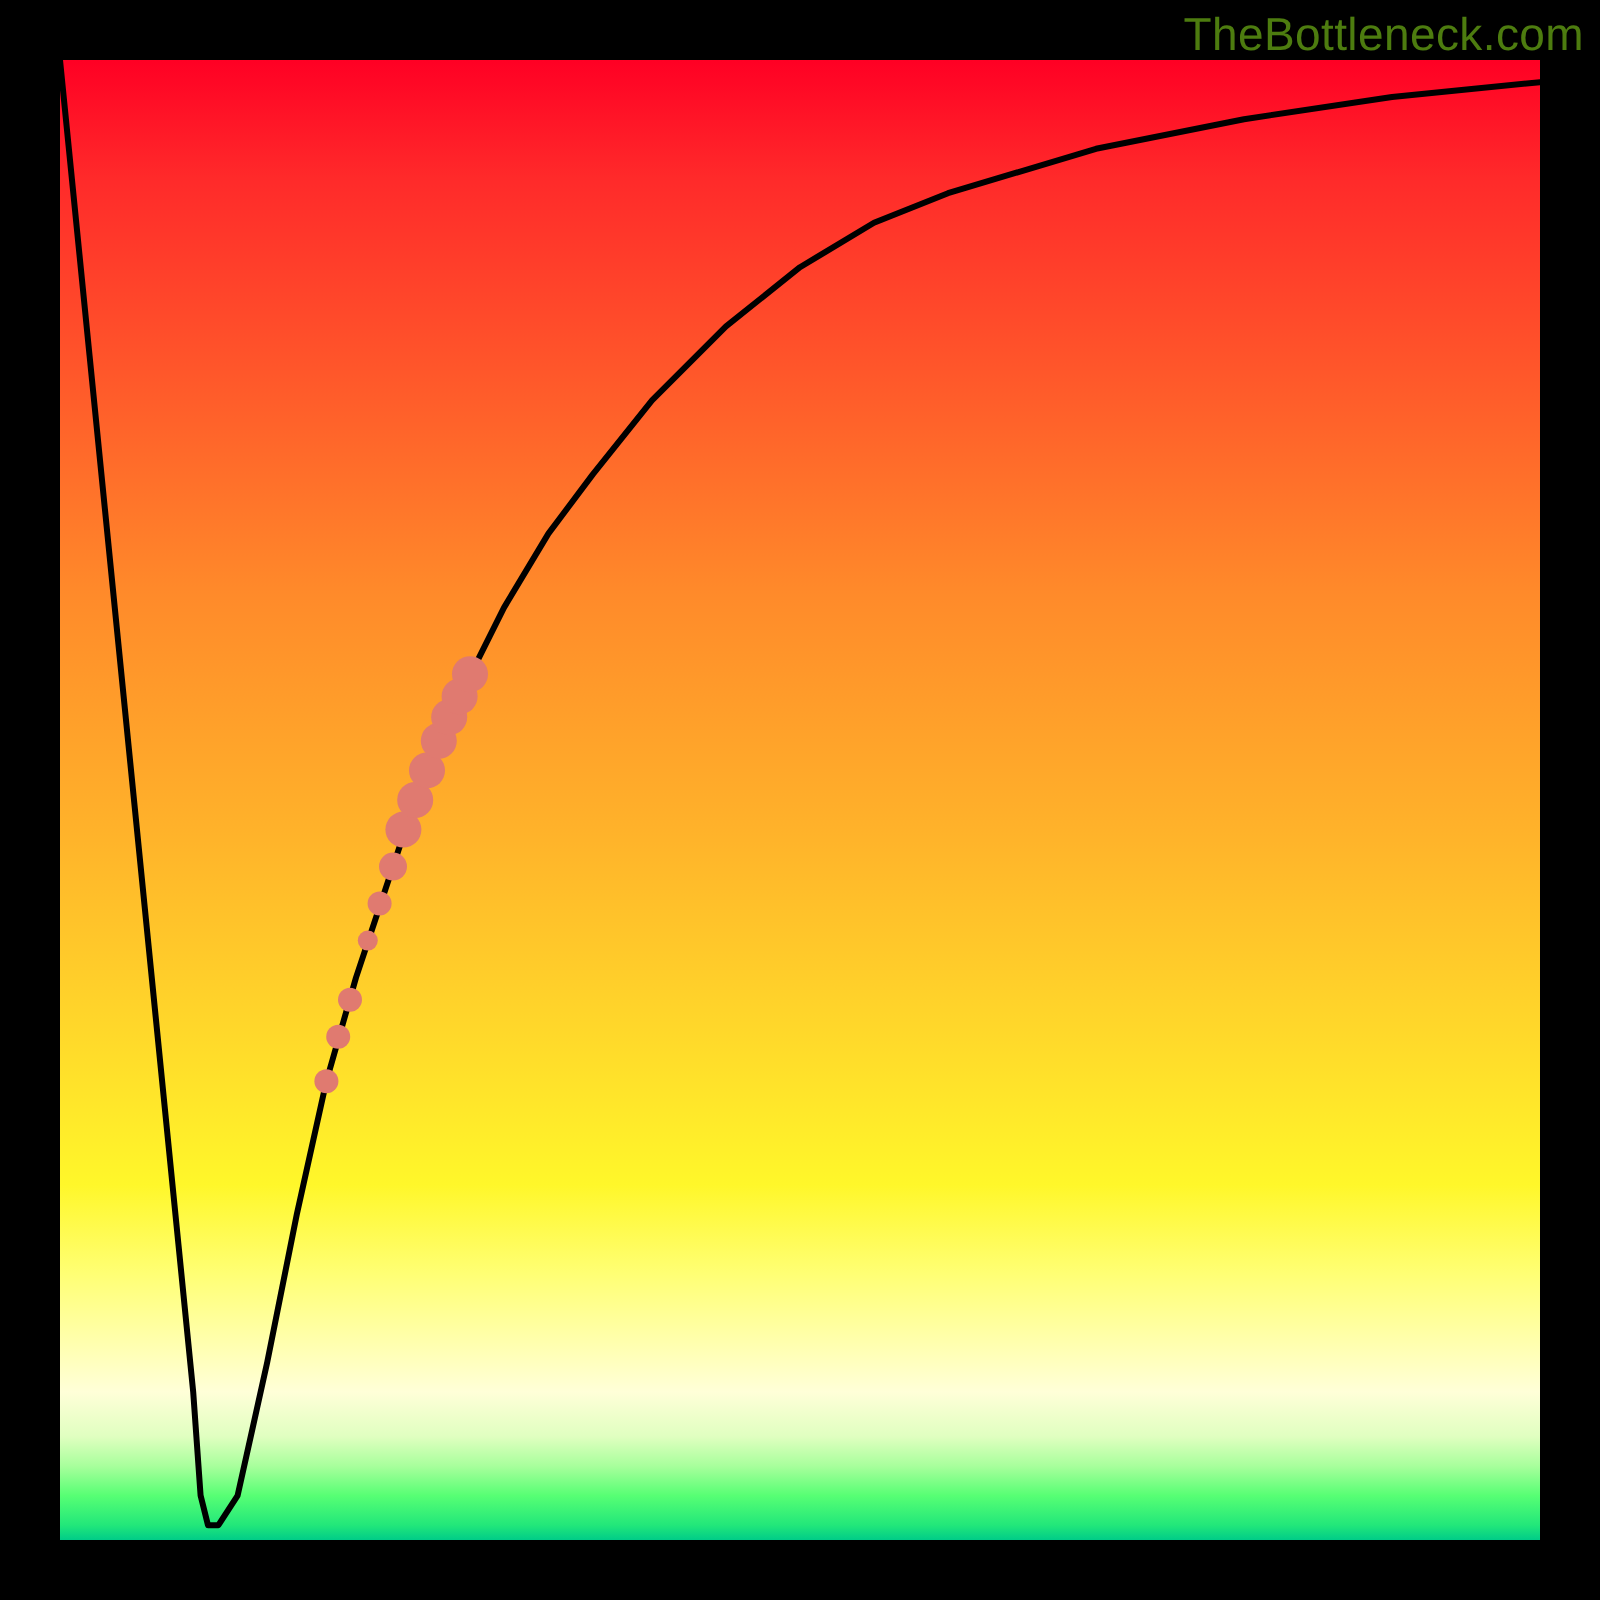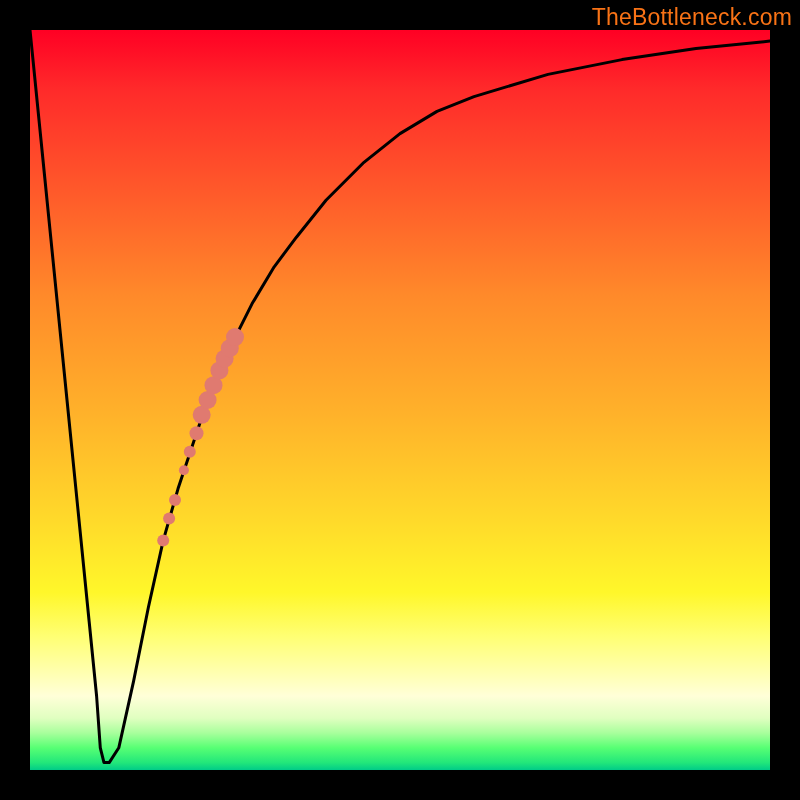--- a/index.html
+++ b/index.html
@@ -46,21 +46,21 @@
     position: absolute;
     left: 0;
     top: 0;
     width: 740px;
     height: 740px;
   }
   .watermark {
     position: absolute;
     top: 4px;
     right: 8px;
-    color: #f97316;
+    color: #4d7c0f;
     font-size: 23px;
     font-weight: 400;
     letter-spacing: 0.2px;
   }
 </style>
 </head>
 <body>
 
 <div class="frame">
   <div class="plot">

